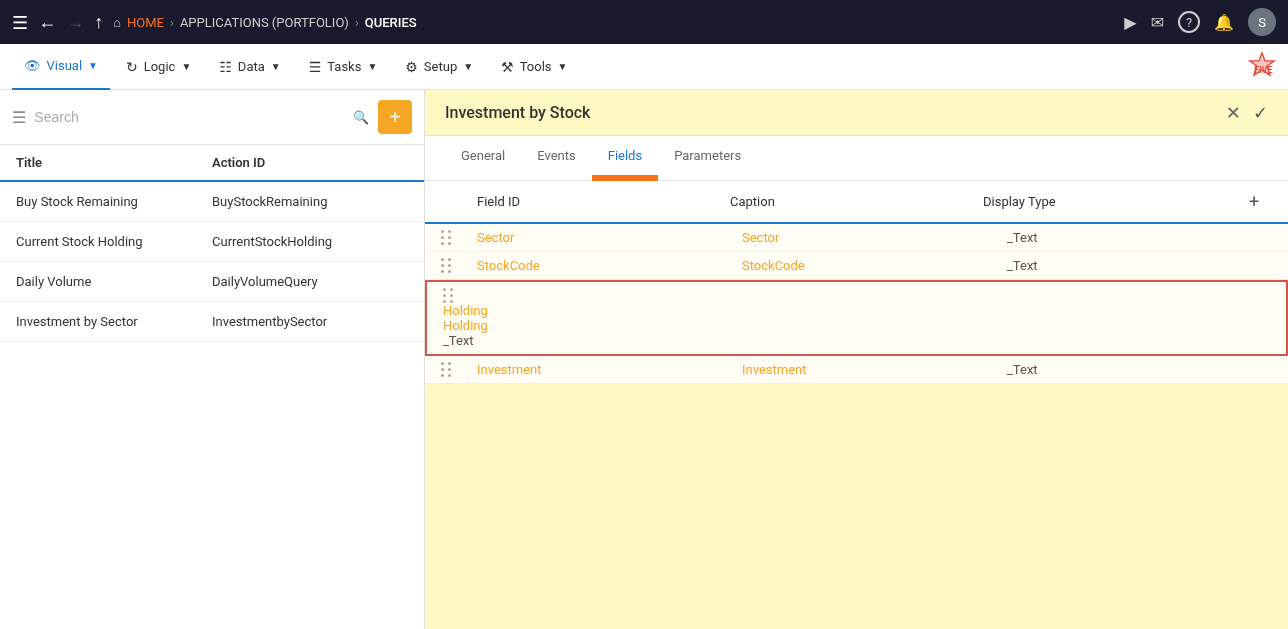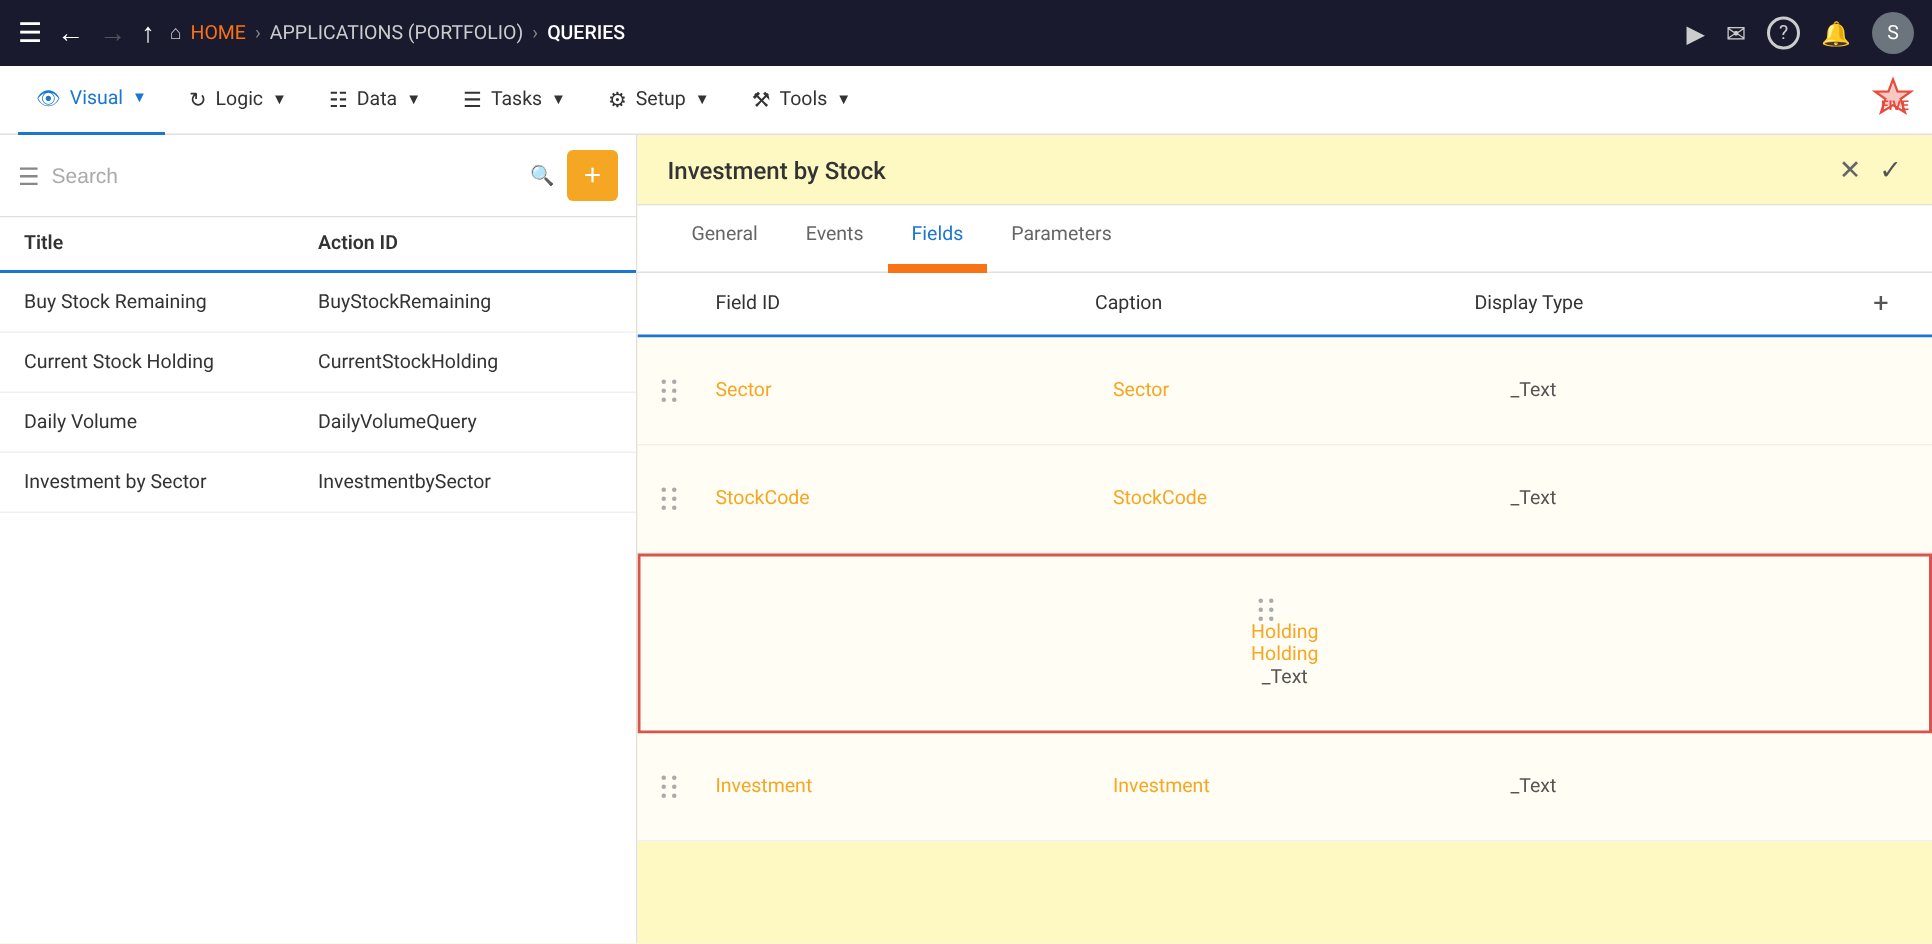--- a/index.html
+++ b/index.html
@@ -122,22 +122,22 @@
       font-weight: 400; font-size: 13px; color: #333;
       background: #fff;
     }
     .fields-header .drag-col { width: 36px; }
     .fields-header .field-id-col { flex: 2; }
     .fields-header .caption-col { flex: 2; }
     .fields-header .display-type-col { flex: 2; }
     .fields-header .add-col { width: 36px; text-align: center; cursor: pointer; color: #555; font-size: 18px; }
 
     .field-row {
-      display: flex; align-items: center;
-      padding: 28px 16px;
+      display: flex; align-items: flex-start;
+      padding: 6px 16px;
       border-bottom: 1px solid #f0f0f0;
       background: #fffdf4;
     }
     .field-row.selected {
       border: 2px solid #d9534f;
       background: #fffdf4;
       flex-direction: column;
     }
     .field-row .drag-col { width: 36px; color: #aaa; cursor: grab; font-size: 14px; }
     .field-row .field-id-col { flex: 2; color: #f5a623; }

